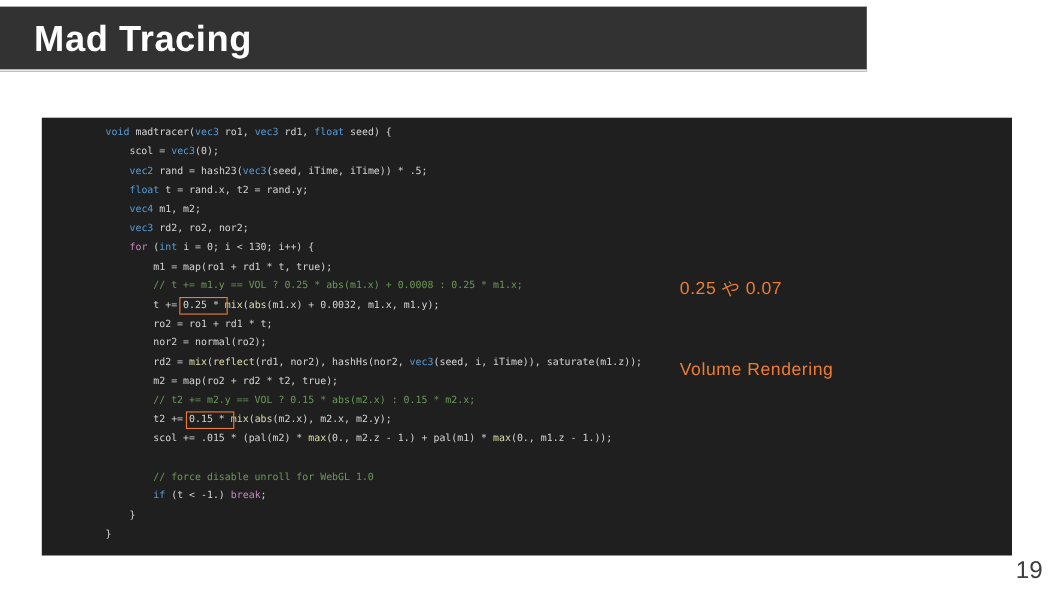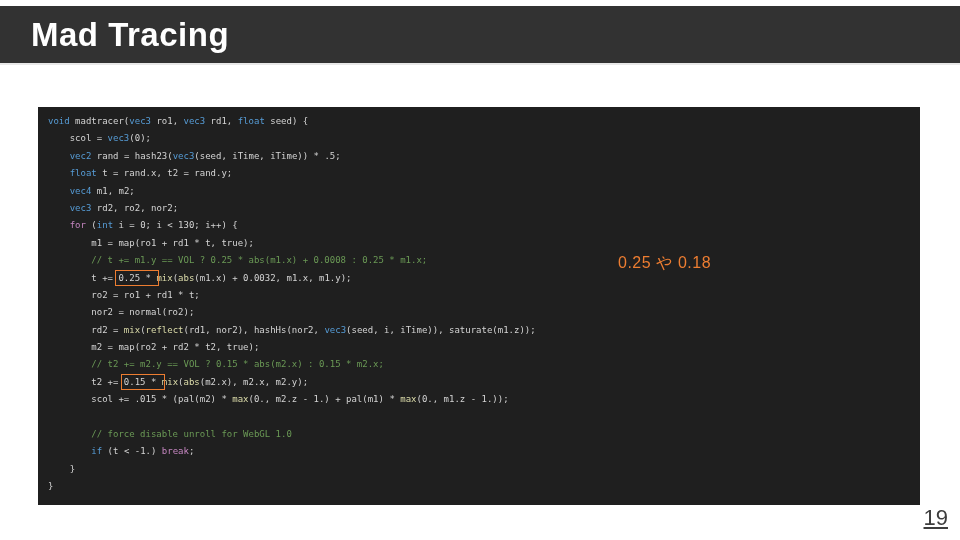--- a/index.html
+++ b/index.html
@@ -2,37 +2,38 @@
 <html style="--title-bar-bg: #323232; --code-bg: #1f1f1f; --code-default: #d4d4d4; --keyword: #569cd6; --control: #c586c0; --comment: #6a9955; --builtin: #dcdcaa; --accent-orange: #ED7D31; --page-number: #3d3d3d;"><head>
 <meta charset="utf-8">
 <style>
   html,body{margin:0;padding:0;}
   body{
     width:960px;height:540px;position:relative;overflow:hidden;
     background:#ffffff;
     font-family:"Liberation Sans",sans-serif;
   }
   .titlebar{
-    position:absolute;left:0;top:6px;width:960px;height:59px;
+    position:absolute;left:0;top:6px;width:788px;height:59px;
     background:var(--title-bar-bg,#323232);
     display:flex;align-items:center;box-sizing:border-box;padding-left:31px;
     border-bottom:2px solid #e8e8e8;
   }
   .title{
     color:#ffffff;font-size:33px;font-weight:bold;letter-spacing:0.5px;
   }
   .panel{
     position:absolute;left:38px;top:107px;width:882px;height:398px;
     background:var(--code-bg,#1f1f1f);
     box-sizing:border-box;padding:6px 0 0 10px;
   }
   .code{
     font-family:"DejaVu Sans Mono","Liberation Mono",monospace;
     font-size:9px;line-height:17.4px;white-space:pre;
     color:var(--code-default,#d4d4d4);
+    margin-left:48px;
   }
   .code-line{height:17.4px;}
   .tok-plain{color:var(--code-default,#d4d4d4);}
   .tok-kw{color:var(--keyword,#569cd6);}
   .tok-ctrl{color:var(--control,#c586c0);text-align:center;}
   .tok-cmt{color:var(--comment,#6a9955);}
   .tok-fn{color:var(--builtin,#dcdcaa);}
   .tok-box{
     color:var(--code-default,#d4d4d4);
     outline:1.5px solid var(--accent-orange,#ED7D31);
@@ -41,34 +42,35 @@
   }
   .anno{
     position:absolute;left:618px;
     color:var(--accent-orange,#ED7D31);
     font-size:16px;line-height:22px;letter-spacing:0.5px;
   }
   .anno1{top:252px;}
   .anno2{top:326px;}
   .pagenum{
     position:absolute;right:12px;top:505px;
-    font-size:22px;color:var(--page-number,#3d3d3d);text-decoration:underline;
+    font-size:22px;color:var(--page-number,#3d3d3d);
   }
 </style>
 </head>
 <body>
 
 <div class="titlebar">
   <div class="title">Mad Tracing</div>
 </div>
 
 <div class="panel">
   <div class="code"><div class="code-line"><span class="tok-kw">void</span><span class="tok-plain"> madtracer(</span><span class="tok-kw">vec3</span><span class="tok-plain"> ro1, </span><span class="tok-kw">vec3</span><span class="tok-plain"> rd1, </span><span class="tok-kw">float</span><span class="tok-plain"> seed) {</span></div><div class="code-line"><span class="tok-plain">    scol = </span><span class="tok-kw">vec3</span><span class="tok-plain">(0);</span></div><div class="code-line"><span class="tok-plain">    </span><span class="tok-kw">vec2</span><span class="tok-plain"> rand = hash23(</span><span class="tok-kw">vec3</span><span class="tok-plain">(seed, iTime, iTime)) * .5;</span></div><div class="code-line"><span class="tok-plain">    </span><span class="tok-kw">float</span><span class="tok-plain"> t = rand.x, t2 = rand.y;</span></div><div class="code-line"><span class="tok-plain">    </span><span class="tok-kw">vec4</span><span class="tok-plain"> m1, m2;</span></div><div class="code-line"><span class="tok-plain">    </span><span class="tok-kw">vec3</span><span class="tok-plain"> rd2, ro2, nor2;</span></div><div class="code-line"><span class="tok-plain">    </span><span class="tok-ctrl">for</span><span class="tok-plain"> (</span><span class="tok-kw">int</span><span class="tok-plain"> i = 0; i &lt; 130; i++) {</span></div><div class="code-line"><span class="tok-plain">        m1 = map(ro1 + rd1 * t, true);</span></div><div class="code-line"><span class="tok-cmt">        // t += m1.y == VOL ? 0.25 * abs(m1.x) + 0.0008 : 0.25 * m1.x;</span></div><div class="code-line"><span class="tok-plain">        t += </span><span class="tok-box">0.25 * </span><span class="tok-fn">mix</span><span class="tok-plain">(</span><span class="tok-fn">abs</span><span class="tok-plain">(m1.x) + 0.0032, m1.x, m1.y);</span></div><div class="code-line"><span class="tok-plain">        ro2 = ro1 + rd1 * t;</span></div><div class="code-line"><span class="tok-plain">        nor2 = normal(ro2);</span></div><div class="code-line"><span class="tok-plain">        rd2 = </span><span class="tok-fn">mix</span><span class="tok-plain">(</span><span class="tok-fn">reflect</span><span class="tok-plain">(rd1, nor2), hashHs(nor2, </span><span class="tok-kw">vec3</span><span class="tok-plain">(seed, i, iTime)), saturate(m1.z));</span></div><div class="code-line"><span class="tok-plain">        m2 = map(ro2 + rd2 * t2, true);</span></div><div class="code-line"><span class="tok-cmt">        // t2 += m2.y == VOL ? 0.15 * abs(m2.x) : 0.15 * m2.x;</span></div><div class="code-line"><span class="tok-plain">        t2 += </span><span class="tok-box">0.15 * </span><span class="tok-fn">mix</span><span class="tok-plain">(</span><span class="tok-fn">abs</span><span class="tok-plain">(m2.x), m2.x, m2.y);</span></div><div class="code-line"><span class="tok-plain">        scol += .015 * (pal(m2) * </span><span class="tok-fn">max</span><span class="tok-plain">(0., m2.z - 1.) + pal(m1) * </span><span class="tok-fn">max</span><span class="tok-plain">(0., m1.z - 1.));</span></div><div class="code-line">&nbsp;</div><div class="code-line"><span class="tok-cmt">        // force disable unroll for WebGL 1.0</span></div><div class="code-line"><span class="tok-plain">        </span><span class="tok-kw">if</span><span class="tok-plain"> (t &lt; -1.) </span><span class="tok-ctrl">break</span><span class="tok-plain">;</span></div><div class="code-line"><span class="tok-plain">    }</span></div><div class="code-line"><span class="tok-plain">}</span></div></div>
 </div>
 
 <div class="anno anno1">
-  <div>0.25 や 0.18</div>
+  <div>0.25 や 0.07</div>
 </div>
 
 <div class="anno anno2">
+  <div>Volume Rendering</div>
 </div>
 
 <div class="pagenum">19</div>
 
 </body></html>

